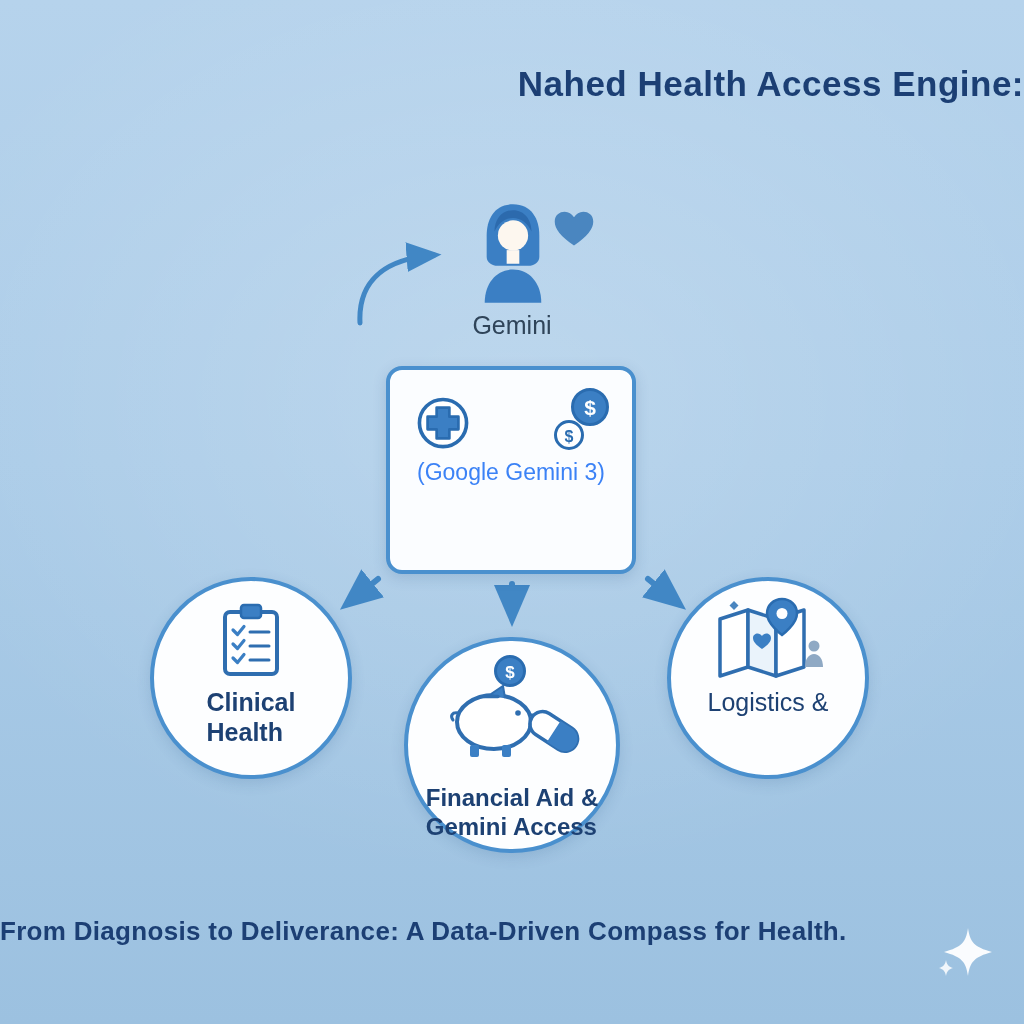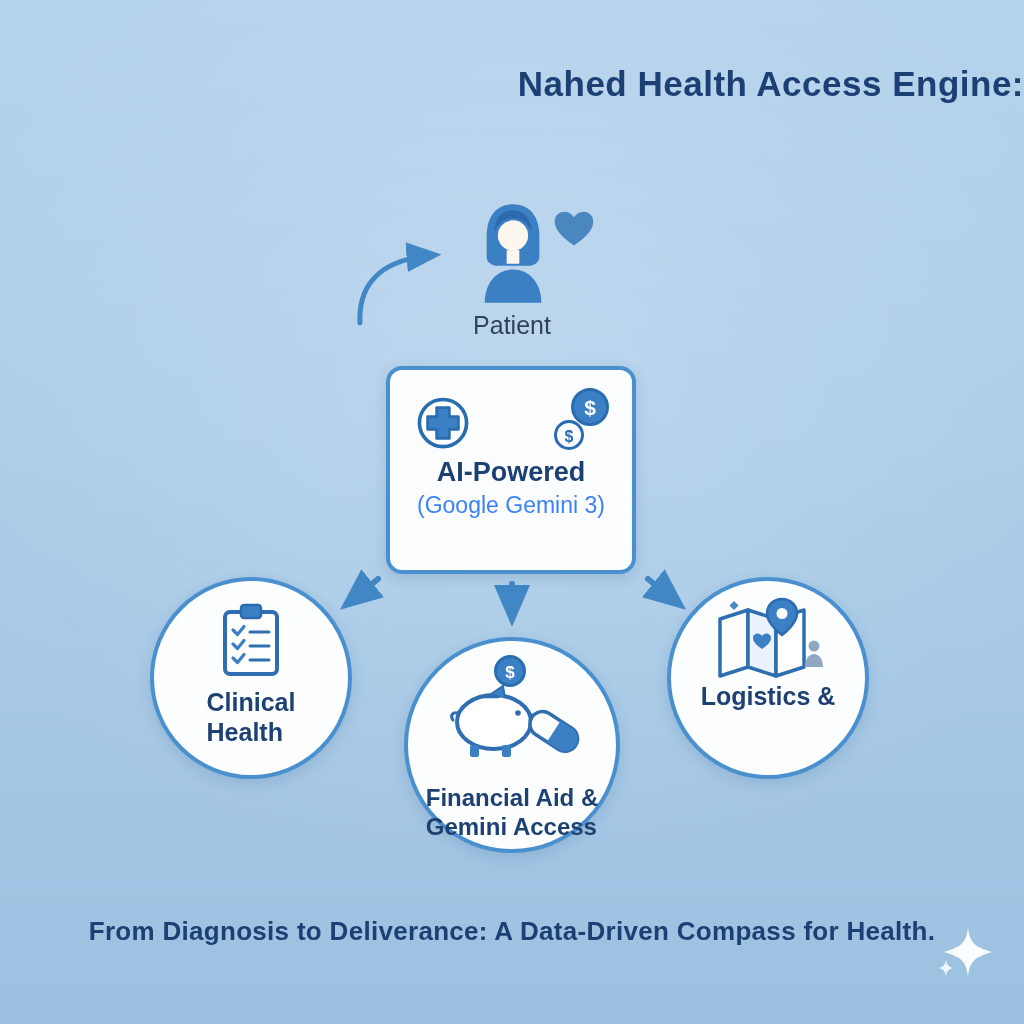--- a/index.html
+++ b/index.html
@@ -120,27 +120,27 @@
   .node-left .node-icon  { margin-top: 22px; width: 64px; height: 76px; }
   .node-mid .node-icon   { margin-top: 12px; width: 152px; height: 110px; }
   .node-right .node-icon { margin-top: 16px; width: 116px; height: 84px; }
   .node-label {
     text-align: left;
     color: #1d4173;
     font-weight: bold;
   }
   .node-left .node-label  { margin-top: 8px;  font-size: 25px; line-height: 30px; }
   .node-mid .node-label   { margin-top: 20px;  font-size: 24px; line-height: 29px; font-weight: 600; }
-  .node-right .node-label {  font-size: 25px; line-height: 30px; font-weight: 700; }
+  .node-right .node-label { margin-top: 6px;  font-size: 25px; line-height: 30px; font-weight: 400; }
   .footer-caption {
     position: absolute;
     top: 916px;
     left: 0;
     width: 100%;
-    text-align: center;
+    text-align: left;
     font-size: 26px;
     font-weight: 700;
     color: #1c3f74;
     letter-spacing: 0.3px;
   }
   .sparkle {
     position: absolute;
     left: 934px;
     top: 920px;
     width: 62px;
@@ -171,35 +171,34 @@
   <svg class="patient-icon" viewBox="0 0 80 112">
     <path d="M40 5 C21 5 13 20 13 37 L13 59 C13 65 19 68 24 68 L56 68 C61 68 67 65 67 59 L67 37 C67 20 59 5 40 5 Z" fill="#3b7fc4"></path>
     <circle cx="40" cy="37" r="15.5" fill="#fdf7ef"></circle>
     <path d="M40 11 C28 11 21 21 21 33 C25 24 32 19 40 19 C48 19 55 24 59 33 C59 21 52 11 40 11 Z" fill="#2c6aad"></path>
     <rect x="33.5" y="52" width="13" height="14" fill="#fdf7ef"></rect>
     <path d="M11 106 C11 85 24 72 40 72 C56 72 69 85 69 106 Z" fill="#3b7fc4"></path>
   </svg>
   <svg class="heart-icon" viewBox="0 0 40 36">
     <path d="M20 32 C8 24 2.5 17 2.5 10.5 C2.5 4.5 7 1.5 11.5 1.5 C15 1.5 18 3.5 20 6.5 C22 3.5 25 1.5 28.5 1.5 C33 1.5 37.5 4.5 37.5 10.5 C37.5 17 32 24 20 32 Z" fill="#4a86c0"></path>
   </svg>
-  <div class="patient-label">Patient</div>
+  <div class="patient-label">Gemini</div>
 
   <div class="engine-box">
     <svg class="engine-cross" viewBox="0 0 64 64">
       <circle cx="32" cy="32" r="26" fill="#ffffff" stroke="#2a6cb0" stroke-width="4"></circle>
       <path d="M25 15 h14 v10 h10 v14 h-10 v10 h-14 v-10 h-10 v-14 h10 Z" fill="#3b7fc4" stroke="#2a6cb0" stroke-width="3" stroke-linejoin="round"></path>
     </svg>
     <svg class="engine-coins" viewBox="0 0 64 70">
       <circle cx="40" cy="21" r="17.5" fill="#3b7fc4" stroke="#2a6cb0" stroke-width="3"></circle>
       <text x="40" y="29" font-size="21" font-weight="bold" fill="#ffffff" text-anchor="middle">$</text>
       <circle cx="19" cy="49" r="13.5" fill="#ffffff" stroke="#2a6cb0" stroke-width="3"></circle>
       <text x="19" y="55.5" font-size="16" font-weight="bold" fill="#2a6cb0" text-anchor="middle">$</text>
     </svg>
     <div class="engine-text">
-      <div class="strong-line">AI-Powered</div>
       <div class="sub-line">(Google Gemini 3)</div>
     </div>
   </div>
 
   <div class="node node-left">
     <svg class="node-icon" viewBox="0 0 64 76">
       <rect x="6" y="9" width="52" height="62" rx="5" fill="#ffffff" stroke="#2f6eb0" stroke-width="4"></rect>
       <rect x="22" y="2" width="20" height="13" rx="3" fill="#3b7fc4" stroke="#2a6cb0" stroke-width="2.5"></rect>
       <path d="M14 27 l4.5 4.5 l6.5 -8" stroke="#3b7fc4" stroke-width="3.2" fill="none" stroke-linecap="round" stroke-linejoin="round"></path>
       <line x1="31" y1="29" x2="50" y2="29" stroke="#2f6eb0" stroke-width="3" stroke-linecap="round"></line>

